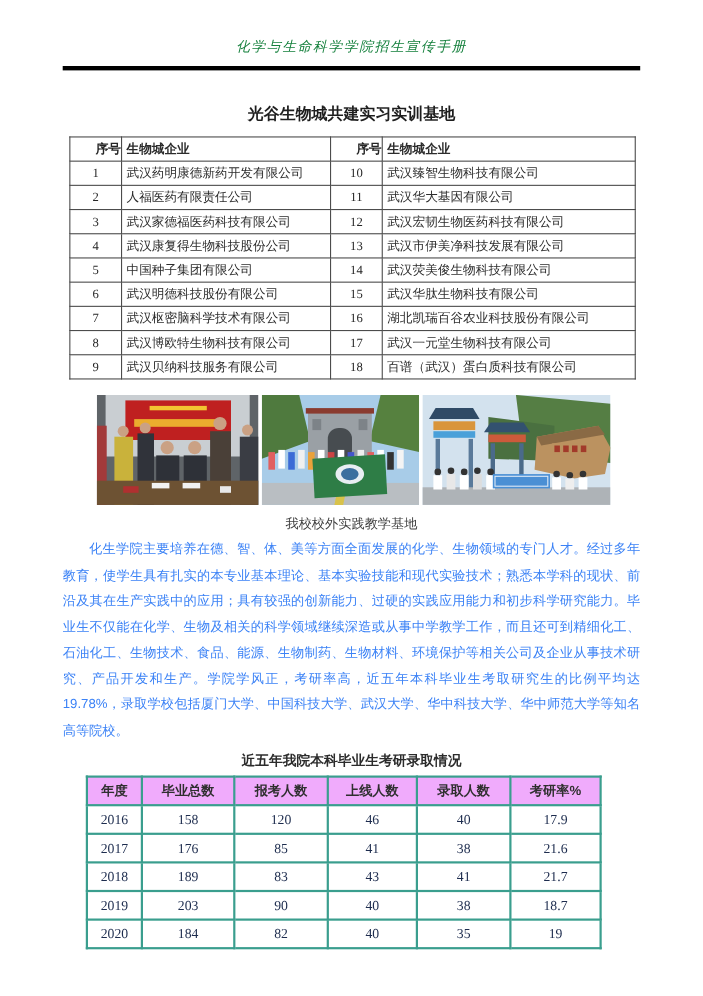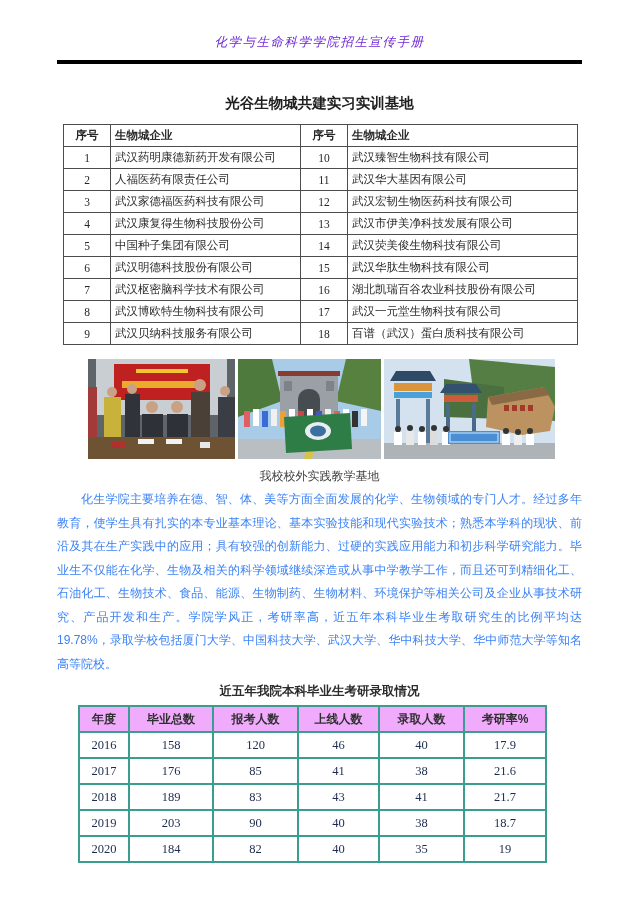--- a/index.html
+++ b/index.html
@@ -3,27 +3,27 @@
 <meta charset="utf-8">
 <style>
   html,body { margin:0; padding:0; background:#ffffff; }
   .page {
     position:relative; width:639px; height:905px; margin:0 auto; background:#fff;
     font-family:"Liberation Sans", sans-serif; color:#2f2f2f; overflow:hidden;
   }
   .hdr {
     padding-top:34px; text-align:center;
     font-family:"Liberation Serif", serif; font-style:italic;
-    font-size:12.5px; letter-spacing:1.5px; color:#6d28d9;
+    font-size:12.5px; letter-spacing:1.5px; color:#15803d;
   }
   .rule { height:4px; background:#000; margin:9px 57px 0 57px; }
   .title1 { margin-top:30px; text-align:center; font-size:14.5px; font-weight:bold; color:#1e1e1e; }
 
   table.t1 { border-collapse:collapse; table-layout:fixed; width:514px; margin:11px 0 0 63px; }
-  table.t1 th, table.t1 td { border:1px solid #4c4c4c; height:21px; padding:0; overflow:hidden; white-space:nowrap; }
+  table.t1 th, table.t1 td { border:1px solid #4c4c4c; height:21px; padding:0; overflow:hidden; white-space:nowrap;text-align:right; }
   table.t1 th { font-size:11.5px; font-weight:bold; color:#262626; }
   table.t1 td.num { text-align:center; font-family:"Liberation Serif", serif; font-size:11.5px; color:#262626; }
   table.t1 td.co, table.t1 th.co { text-align:left; padding-left:4px; font-size:11.5px; color:#2c2c2c; }
 
   .photos { display:flex; gap:3px; margin:14px 0 0 88px; width:467px; height:100px; }
   .photos svg { display:block; }
   .caption { margin-top:9px; text-align:center; font-size:12px; color:#3f3f3f; }
 
   .talent-h { margin:18px 0 0 58px; font-size:13.5px; font-weight:bold; color:#333; }
   .para {

